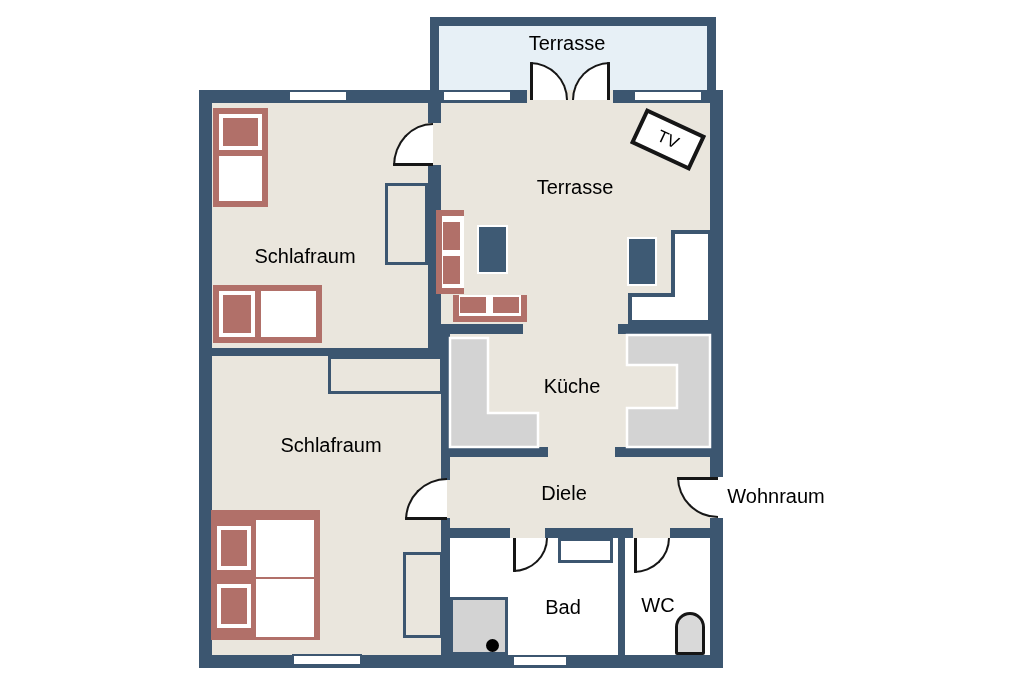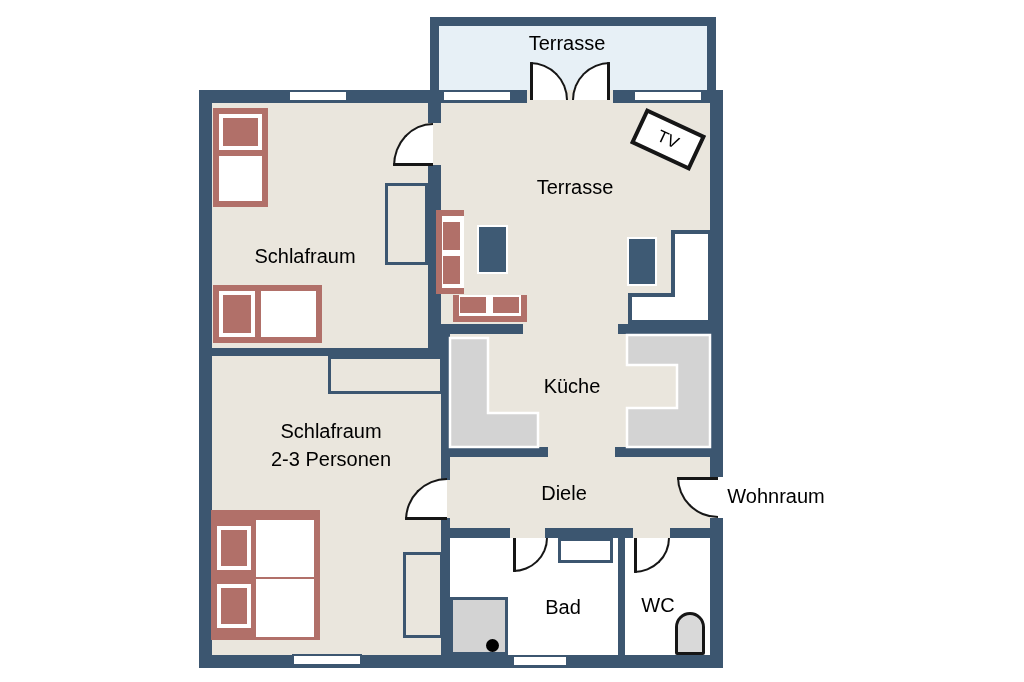--- a/index.html
+++ b/index.html
@@ -149,21 +149,20 @@
   <div class="door d-tr" style="left:530px;top:62px;width:38px;height:38px;"></div>
   <div class="door d-tl" style="left:572px;top:62px;width:38px;height:38px;border-bottom-width:0;border-right-width:3px;"></div>
 
   <div class="lbl" style="left:567px;top:43px;">Terrasse</div>
   <div class="lbl" style="left:575px;top:187px;">Terrasse</div>
   <div class="lbl" style="left:305px;top:256px;">
     <div>Schlafraum</div>
   </div>
   <div class="lbl" style="left:331px;top:445px;">
     <div>Schlafraum</div>
-    <div>2-3 Personen</div>
   </div>
   <div class="lbl" style="left:572px;top:386px;">Küche</div>
   <div class="lbl" style="left:564px;top:493px;">Diele</div>
   <div class="lbl" style="left:563px;top:607px;text-align:center;">Bad</div>
   <div class="lbl" style="left:658px;top:605px;">WC</div>
   <div class="lbl" style="left:776px;top:496px;">Wohnraum</div>
 
 </div>
 
 </body></html>

